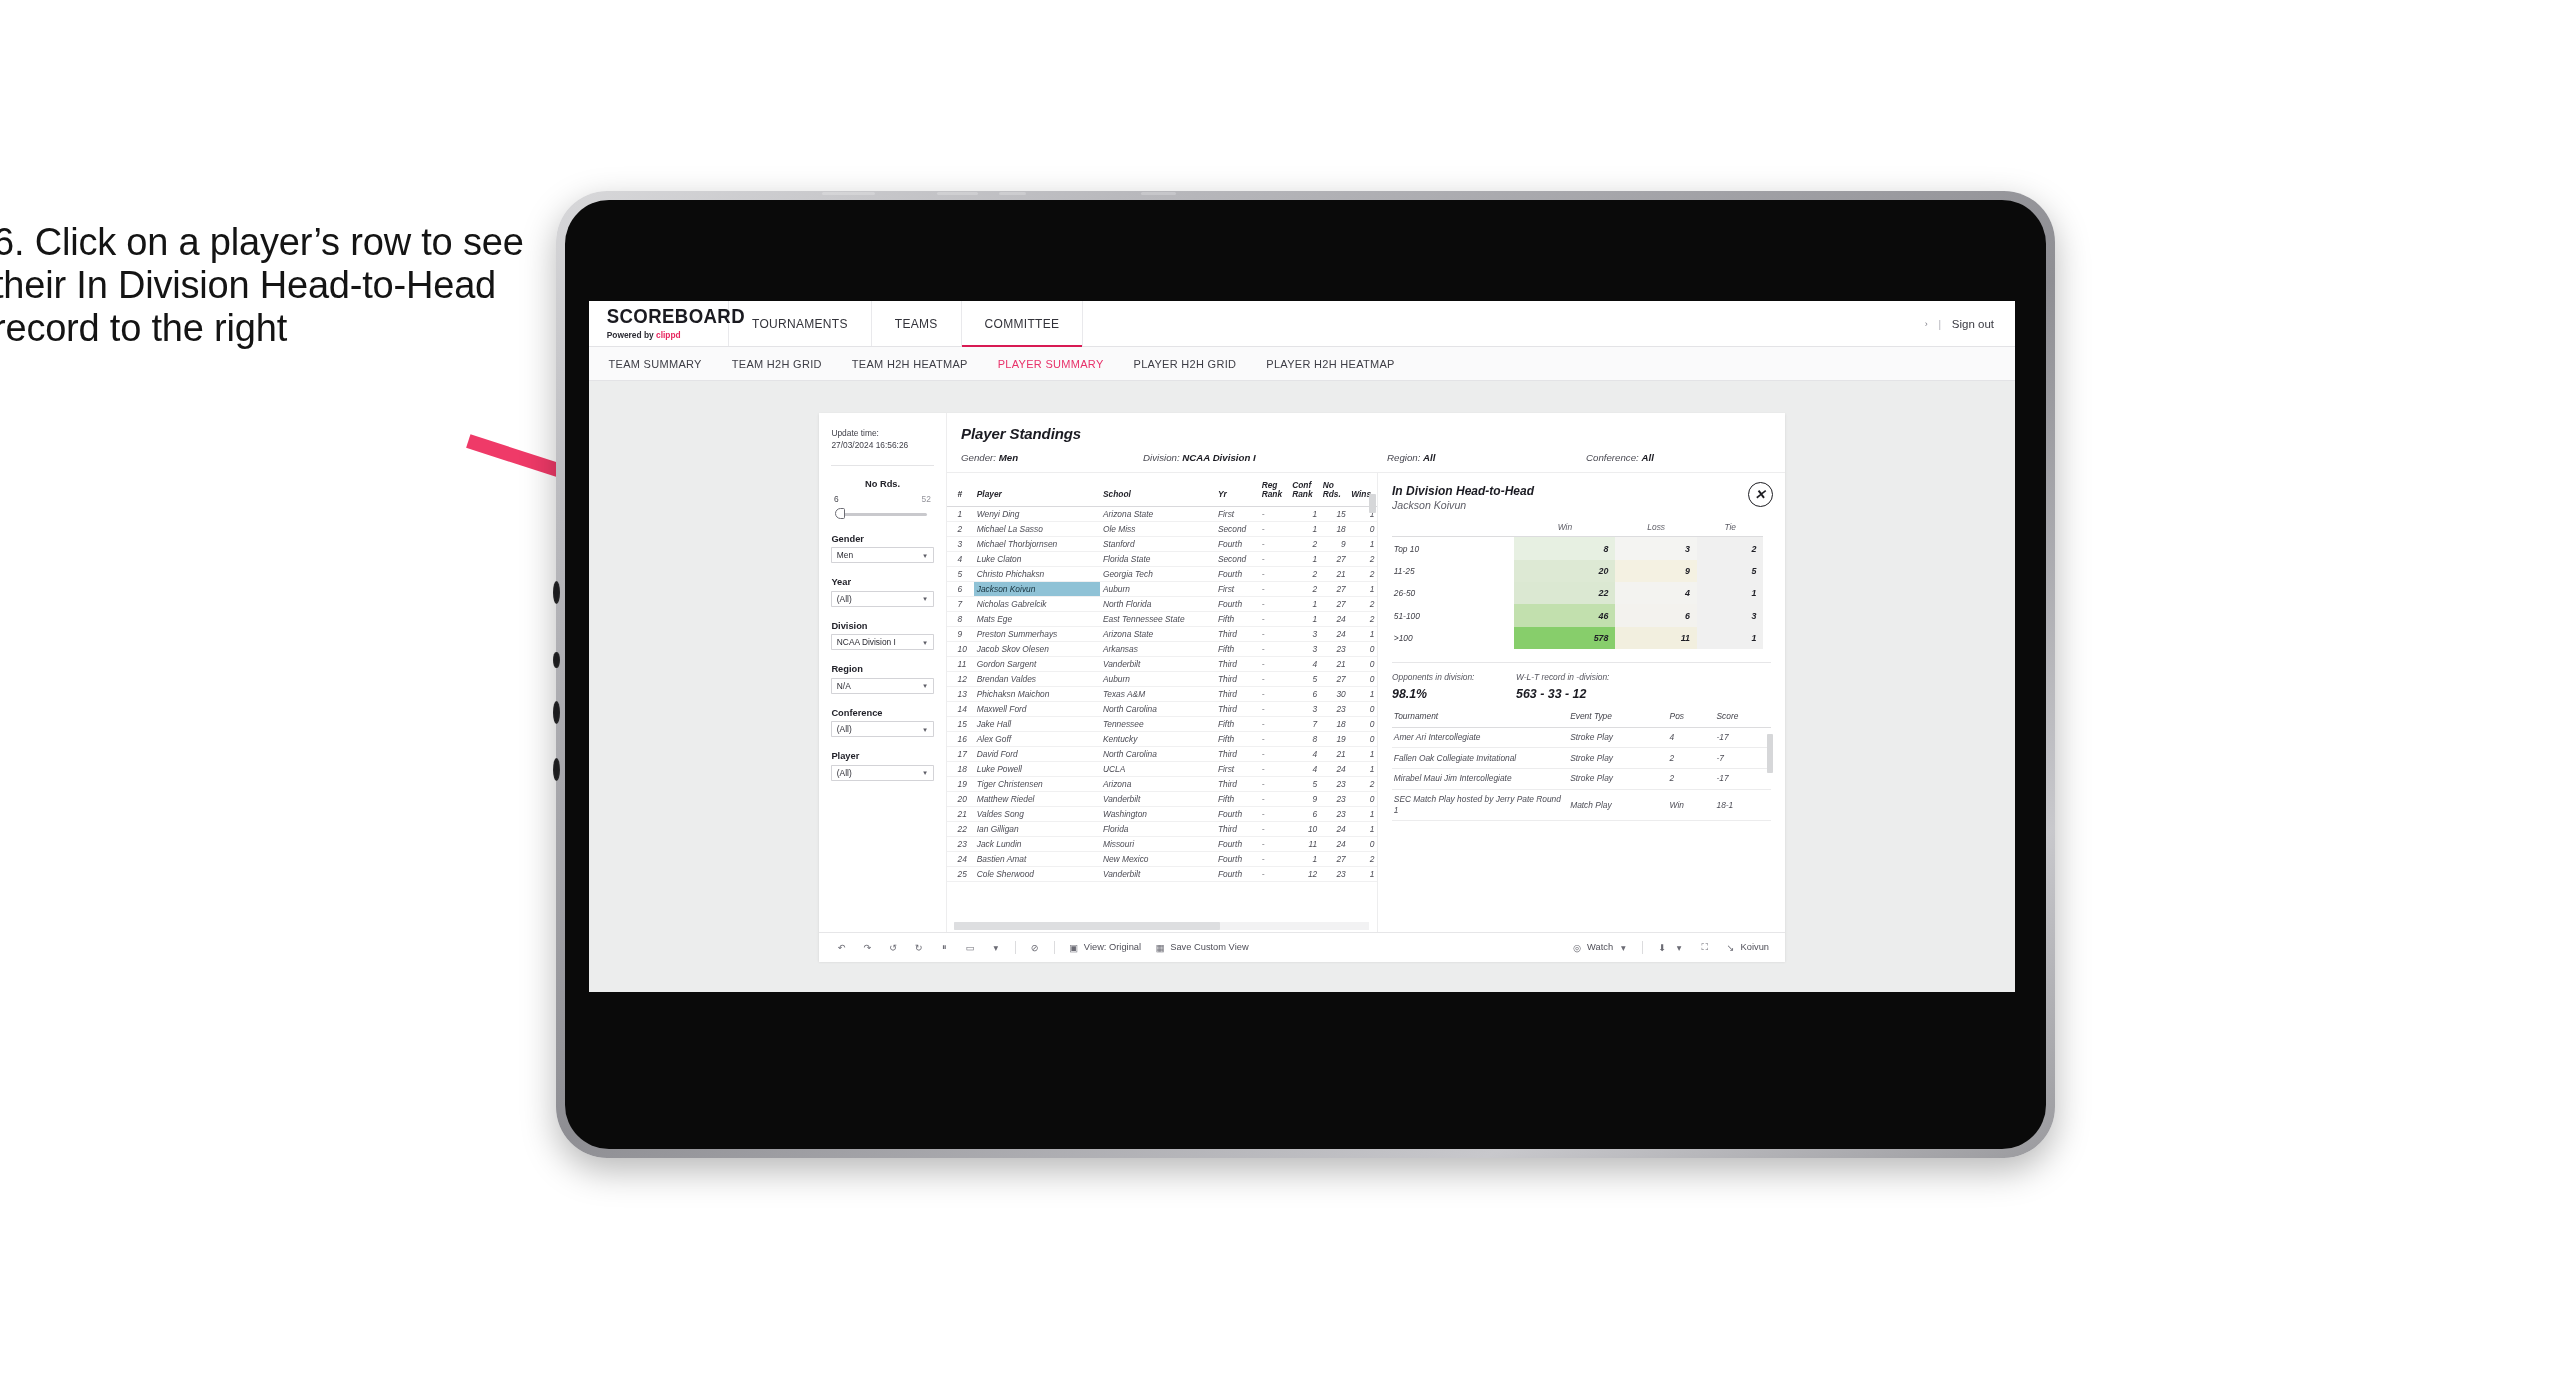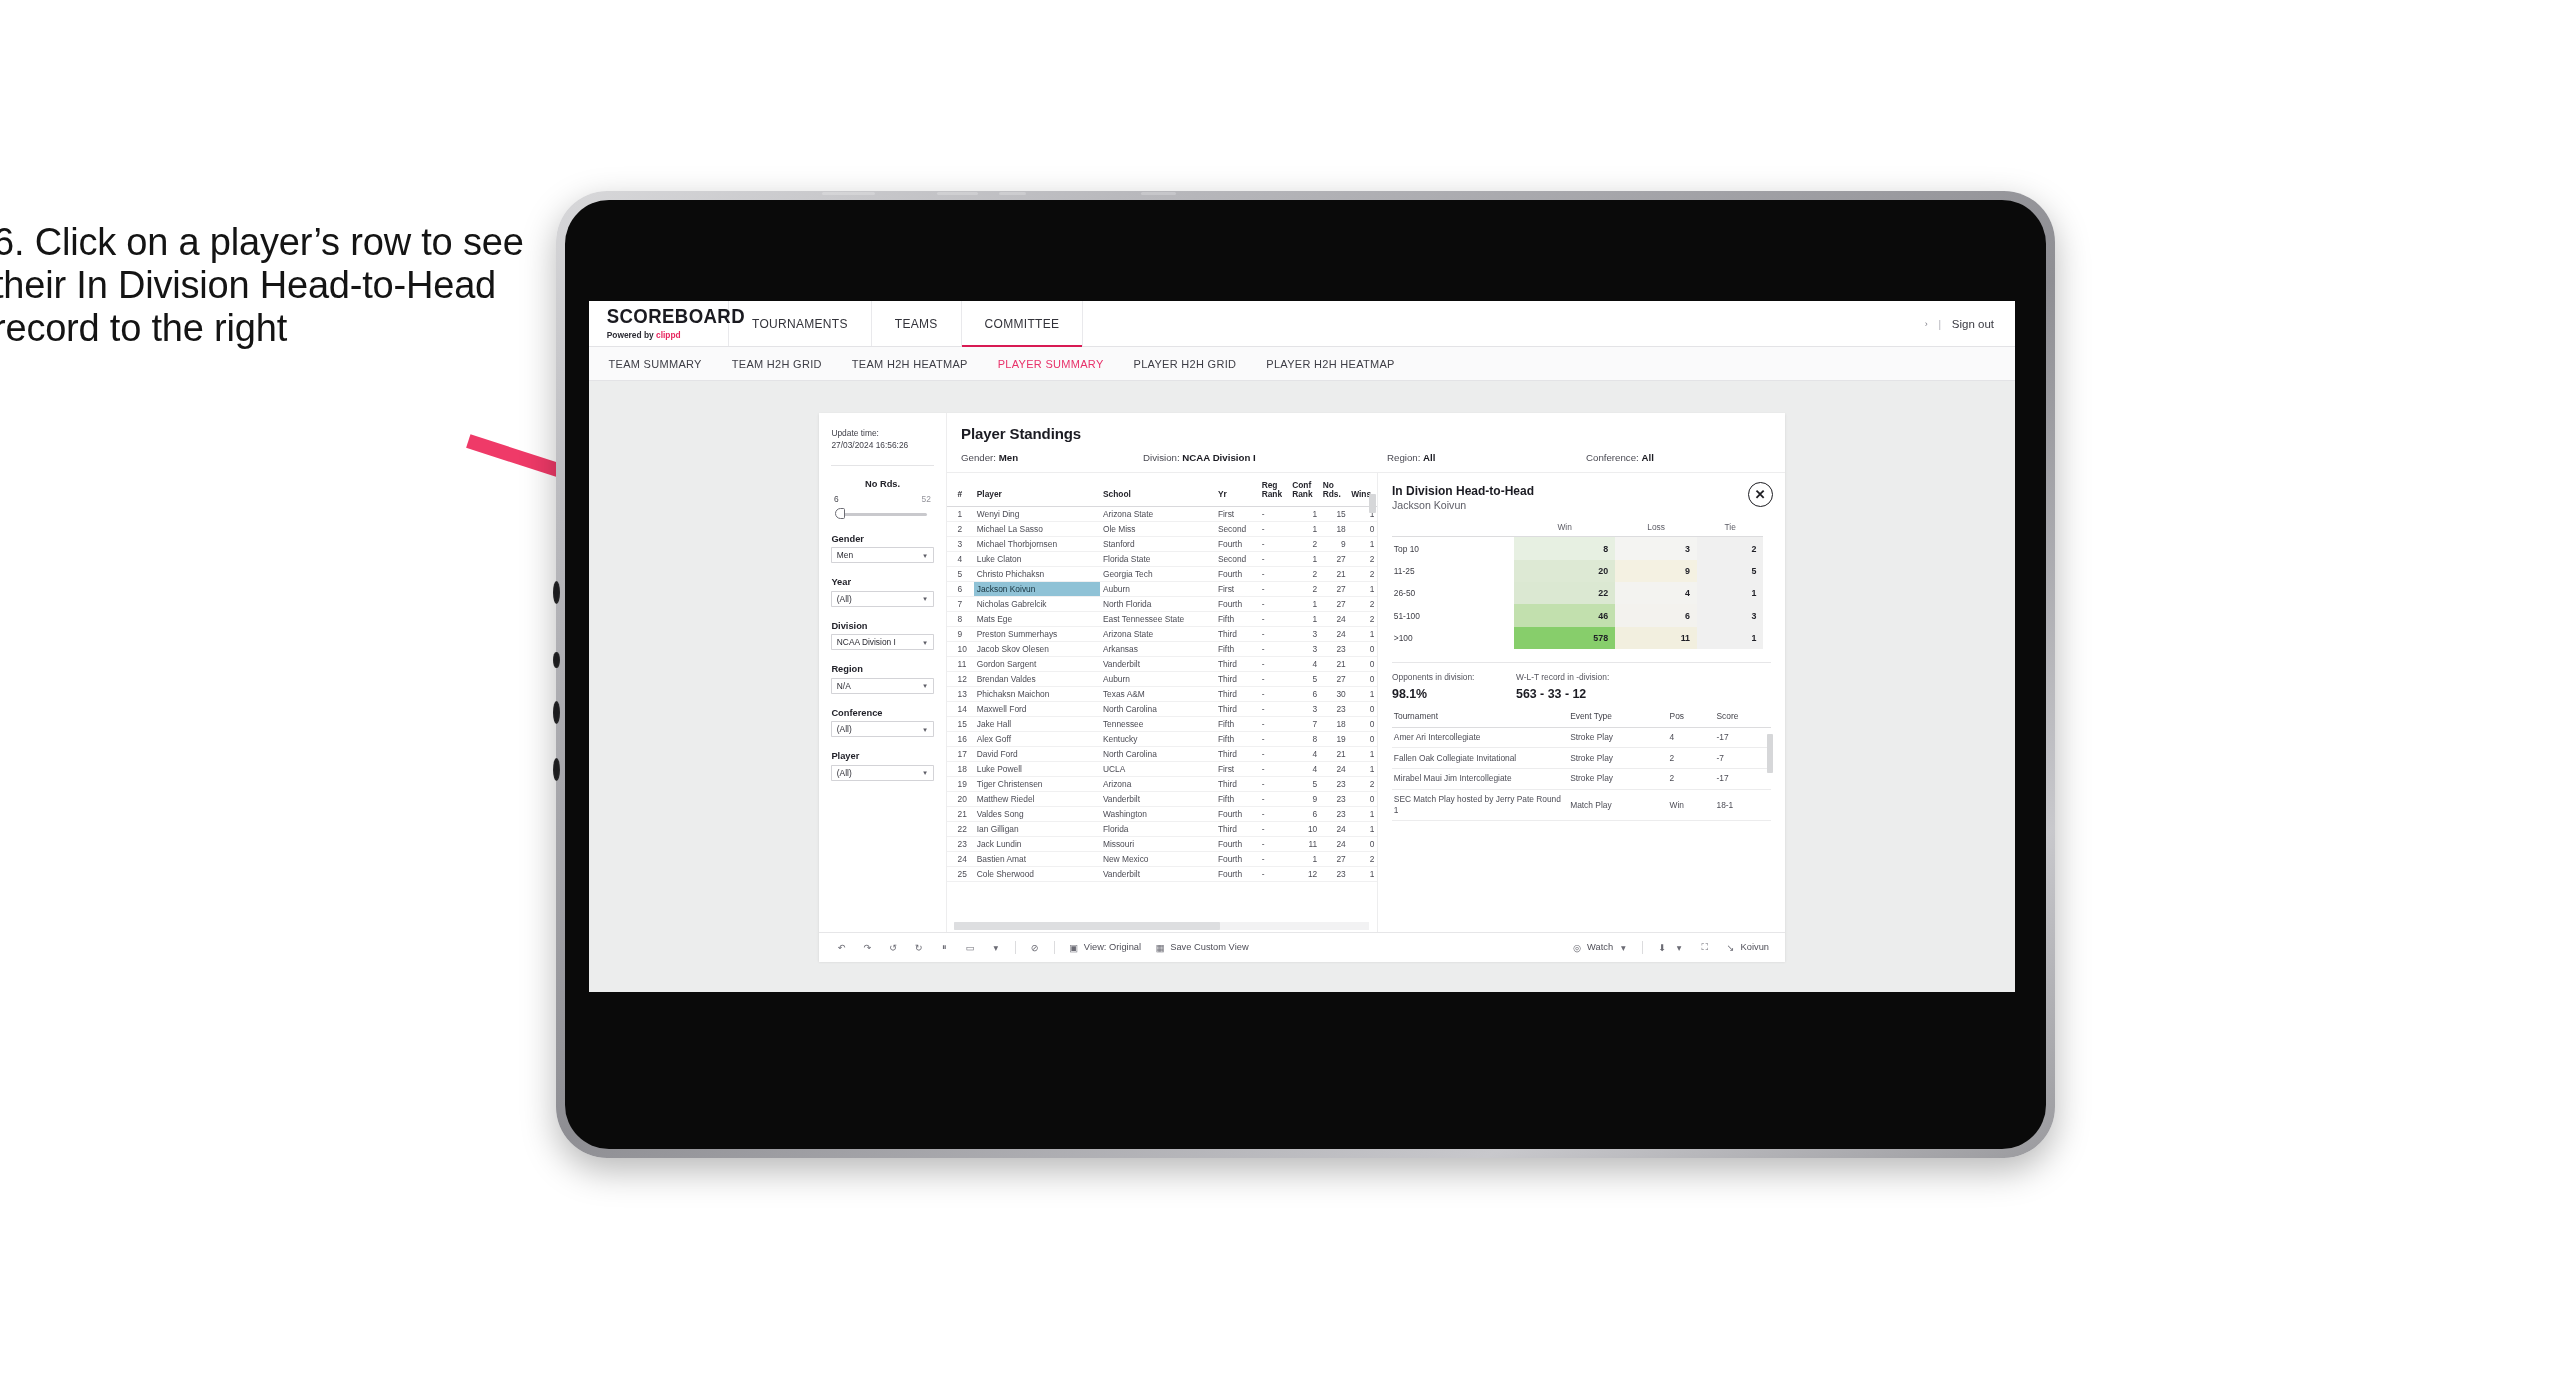--- a/index.html
+++ b/index.html
@@ -137,21 +137,21 @@
   .fgroup{ margin-top:14px; }
   .flabel{ font-weight:700; font-size:9.3px; color:#22222a; margin-bottom:3.5px;}
   .fselect{
     height:16px; border:0.9px solid #d3d3d7; background:#fff; border-radius:0.9px;
     display:flex; align-items:center; justify-content:space-between;
     padding:0 4.4px; font-size:8.4px; color:#2b2b33;
   }
   .fselect .caret{ font-size:6.2px; color:#5d5d66; }
 
   
-  .standings{ flex:1; min-width:0; display:flex; flex-direction:column; }
+  .standings{ flex:1; min-width:0; display:flex; flex-direction:column;font-style:italic; }
   .standings-head{ padding: 12.4px 0 8.9px 14px; border-bottom:0.9px solid #ededee;}
   .standings-title{ font-size:15px; font-weight:700; color:#1b1b22; letter-spacing:-0.1px;}
   .standings-filters{ display:flex; margin-top:9.7px; font-size:9.7px; color:#4a4a53;}
   .sf{ margin-right: 0; }
   .sf b{ color:#1b1b22; font-weight:700; }
   .sf:nth-child(1){ width: 182px; }
   .sf:nth-child(2){ width: 244px; }
   .sf:nth-child(3){ width: 199px; }
 
   .standings-body{ display:flex; flex:1; min-height:0; }

